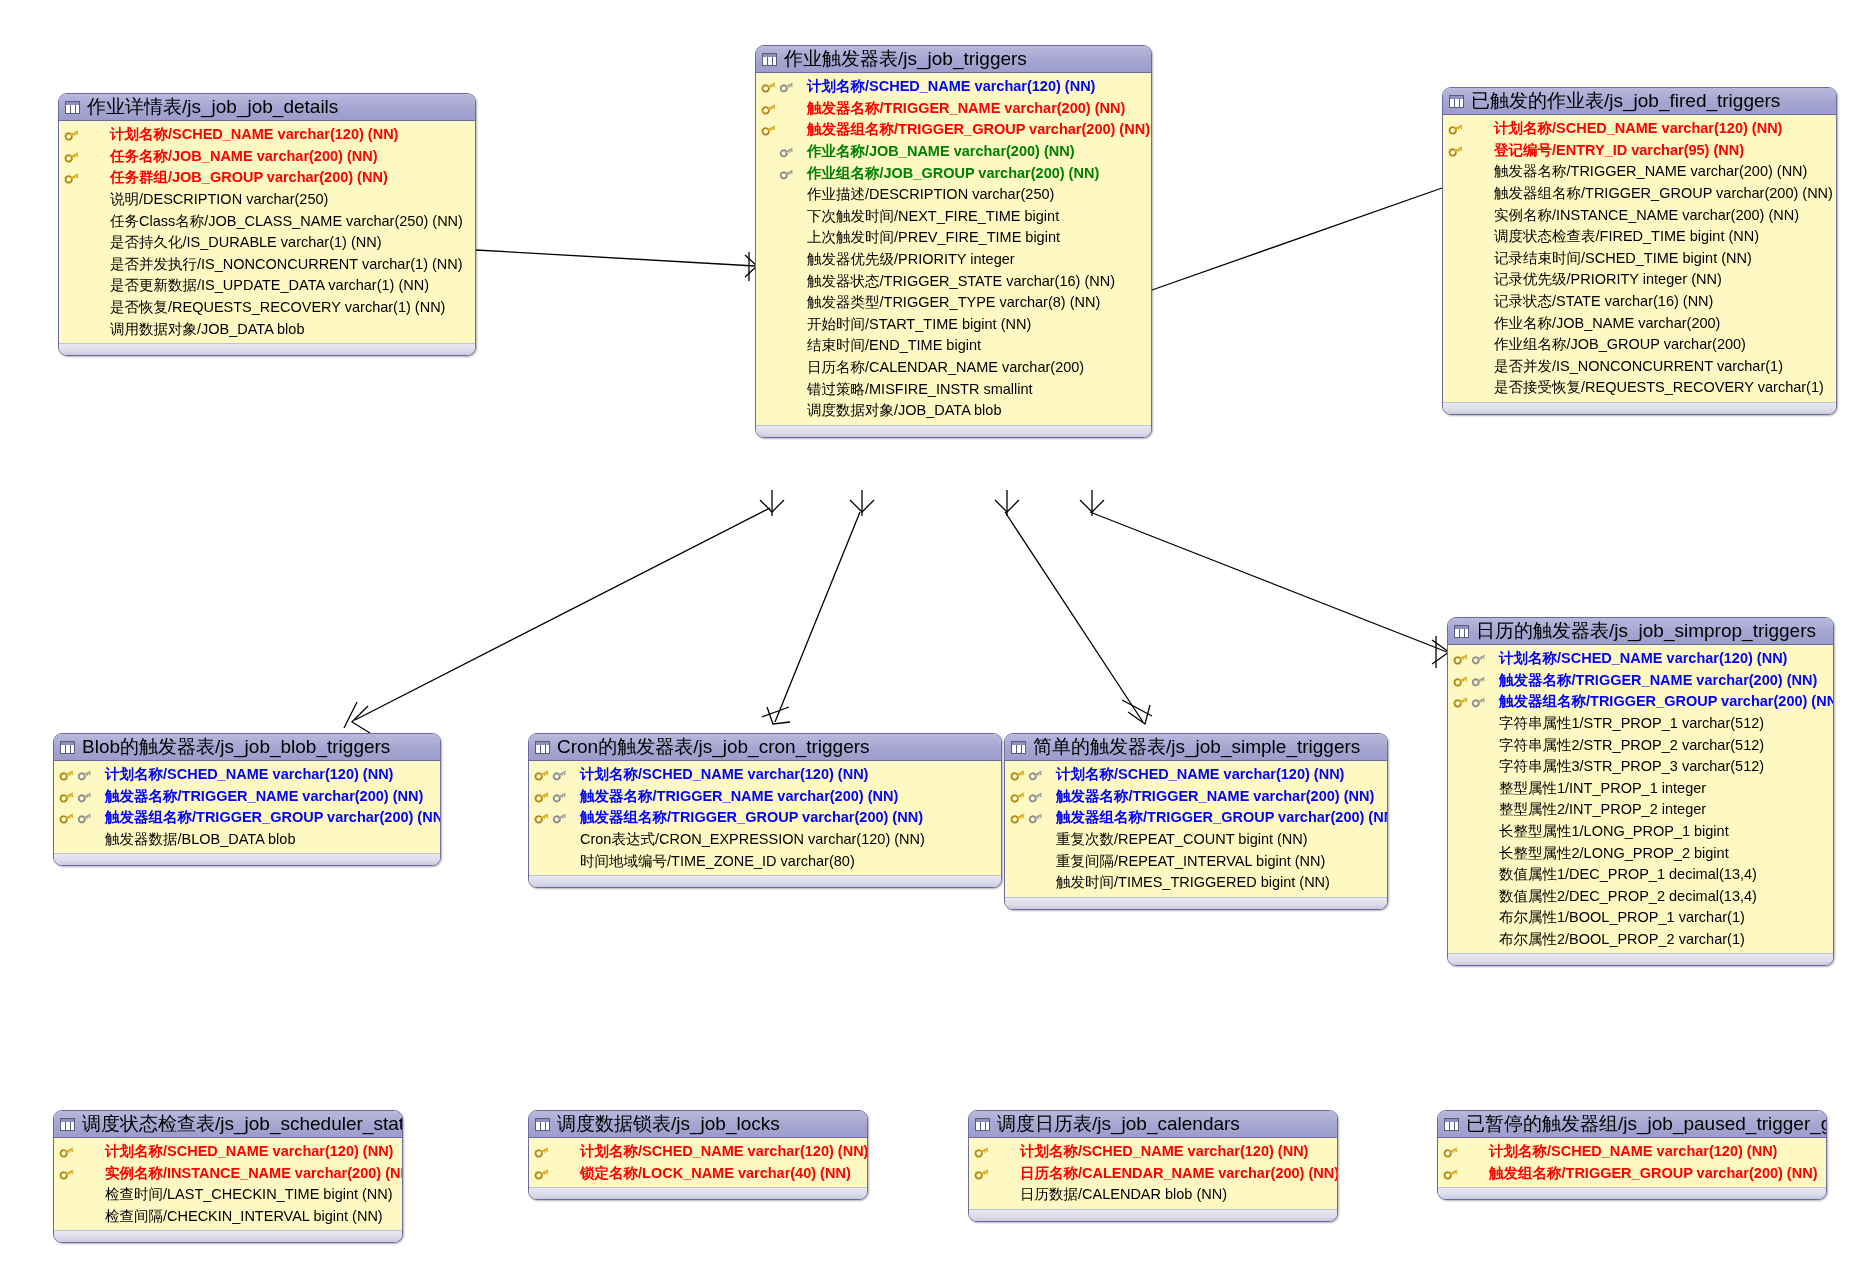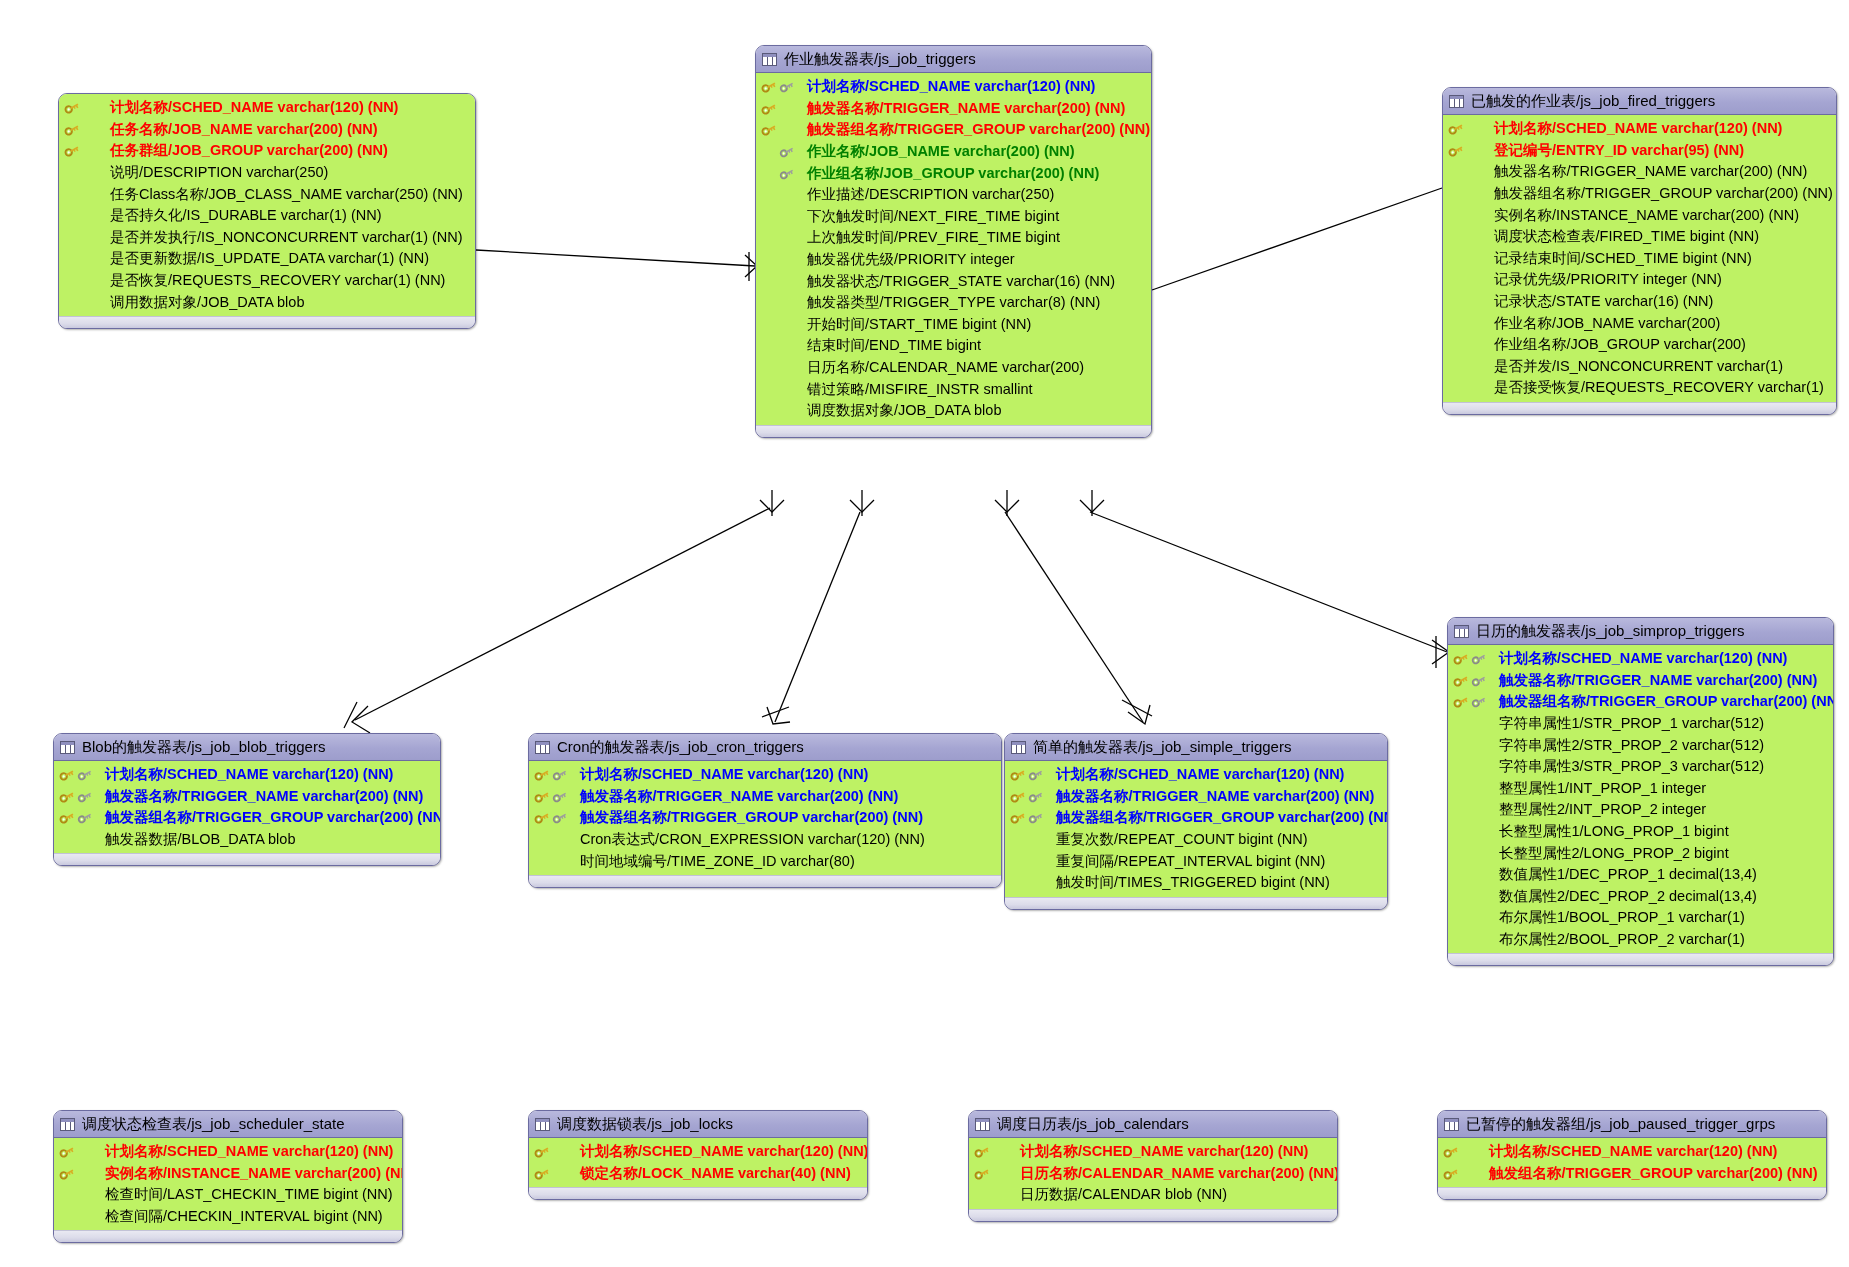--- a/index.html
+++ b/index.html
@@ -23,26 +23,26 @@
     box-sizing:border-box;
   }
   .entity-header{
     background:linear-gradient(to bottom,#b9b9dd 0%,#a5a5d2 55%,#9d9dcc 100%);
     border-bottom:1px solid #6b6ba0;
     height:26px;
     display:flex;
     align-items:center;
     padding:0 6px;
     gap:7px;
-    font-size:15px;
+    font-size:19px;
     color:#000;
     white-space:nowrap;
   }
   .entity-body{
-    background:#bef264;
+    background:#fef9c3;
     padding:3px 0 3px 0;
   }
   .entity-footer{
     height:11px;
     background:linear-gradient(to bottom,#e9e9f2 0%,#dcdcea 60%,#c9c9de 100%);
     border-top:1px solid #c2c2d6;
   }
   .attr{
     display:flex;
     align-items:center;
@@ -114,20 +114,24 @@
       <path d="M 850 500 L 862 512 L 874 500"></path>
       <path d="M 862 490 L 862 516"></path>
       <path d="M 995 500 L 1007 512 L 1019 500"></path>
       <path d="M 1007 490 L 1007 516"></path>
       <path d="M 1080 500 L 1092 512 L 1104 500"></path>
       <path d="M 1092 490 L 1092 516"></path>
     </g>
   </svg>
 
 <div class="entity" style="left: 58px; top: 93px; width: 418px;">
+      <div class="entity-header">
+        <span class="tbl-icon"></span>
+        <span>作业详情表/js_job_job_details</span>
+      </div>
       <div class="entity-body">
         <div class="attr pk">
           <span class="keys">
             <span class="key"><svg viewBox="0 0 16 13" width="16" height="13">
                 <g transform="rotate(-30 8 6.5)">
                   <circle cx="4.2" cy="6.5" r="3.2" fill="none" stroke="#b08a14" stroke-width="1.9"></circle>
                   <circle cx="4.2" cy="6.5" r="1.1" fill="#ffffff"></circle>
                   <rect x="6.6" y="5.7" width="8.2" height="1.8" fill="#d8ac22"></rect>
                   <rect x="12.0" y="7.3" width="1.6" height="2.4" fill="#d8ac22"></rect>
                   <rect x="9.4" y="7.3" width="1.4" height="1.8" fill="#d8ac22"></rect>

